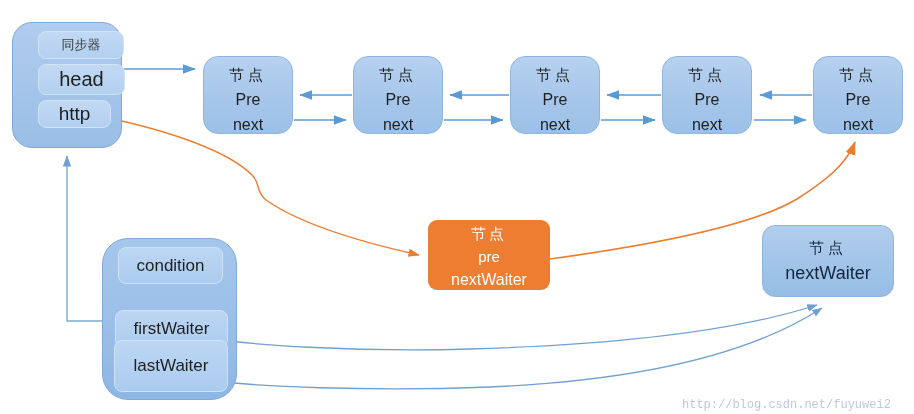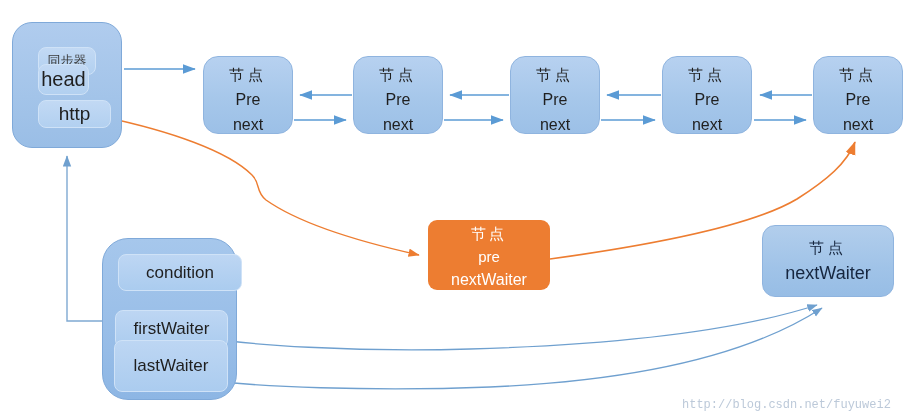--- a/index.html
+++ b/index.html
@@ -14,42 +14,42 @@
     position:absolute;left:12px;top:22px;width:110px;height:126px;
     background:linear-gradient(180deg,#B0CCEE 0%,#A3C4E9 60%,#9ABEE6 100%);
     border:1.5px solid #7FA9D9;border-radius:20px;box-sizing:border-box;
   }
   .field{
     background:linear-gradient(180deg,#C2D9F4 0%,#B2D0F0 100%);
     border:1px solid #CFE2F7;border-radius:8px;box-sizing:border-box;
     display:flex;align-items:center;justify-content:center;
     color:#1F1F1F;position:absolute;
   }
-  .sync-box .f0{left:25px;top:8px;width:58px;height:28px;font-size:13px;color:#3A3A3A;margin-top:16px;}
-  .sync-box .f1{left:25px;top:41px;width:51px;height:31px;font-size:20px;}
+  .sync-box .f0{left:25px;top:8px;width:86px;height:28px;font-size:13px;color:#3A3A3A;}
+  .sync-box .f1{left:25px;top:41px;width:87px;height:31px;font-size:20px;}
   .sync-box .f2{left:25px;top:77px;width:73px;height:28px;font-size:19px;}
 
   
   .qnode{
     position:absolute;top:56px;width:90px;height:78px;
     background:linear-gradient(180deg,#B7D1F0 0%,#A6C7EA 55%,#9CC0E7 100%);
     border:1px solid #8FB4DF;border-radius:15px;box-sizing:border-box;
     text-align:center;color:#1F1F1F;
   }
   .qnode .t0{margin-top:5px;font-size:15px;line-height:25px;letter-spacing:4px;}
   .qnode .t1{font-size:16px;line-height:25px;}
   .qnode .t2{font-size:16px;line-height:25px;}
 
   
   .cond-box{
     position:absolute;left:102px;top:238px;width:135px;height:162px;
     background:linear-gradient(180deg,#A6C7EC 0%,#96BCE7 70%,#8DB6E4 100%);
     border:1.5px solid #7FA9D9;border-radius:26px;box-sizing:border-box;
   }
-  .cond-box .f0{left:15px;top:15px;width:124px;height:37px;font-size:17px;background:linear-gradient(180deg,#BDD6F3,#ABCCEF);}
+  .cond-box .f0{left:15px;top:8px;width:105px;height:37px;font-size:17px;background:linear-gradient(180deg,#BDD6F3,#ABCCEF);}
   .cond-box .f1{left:12px;top:56px;width:113px;height:38px;font-size:17px;background:linear-gradient(180deg,#BDD6F3,#ABCCEF);margin-top:15px;}
   .cond-box .f2{left:11px;top:101px;width:114px;height:52px;font-size:17px;background:linear-gradient(180deg,#BDD6F3,#ABCCEF);}
 
   
   .orange-node{
     position:absolute;left:428px;top:220px;width:122px;height:70px;
     background:#ED7D31;border-radius:9px;box-sizing:border-box;
     text-align:center;color:#FFFFFF;
   }
   .orange-node .t0{margin-top:2px;font-size:15px;line-height:23px;letter-spacing:3px;}

